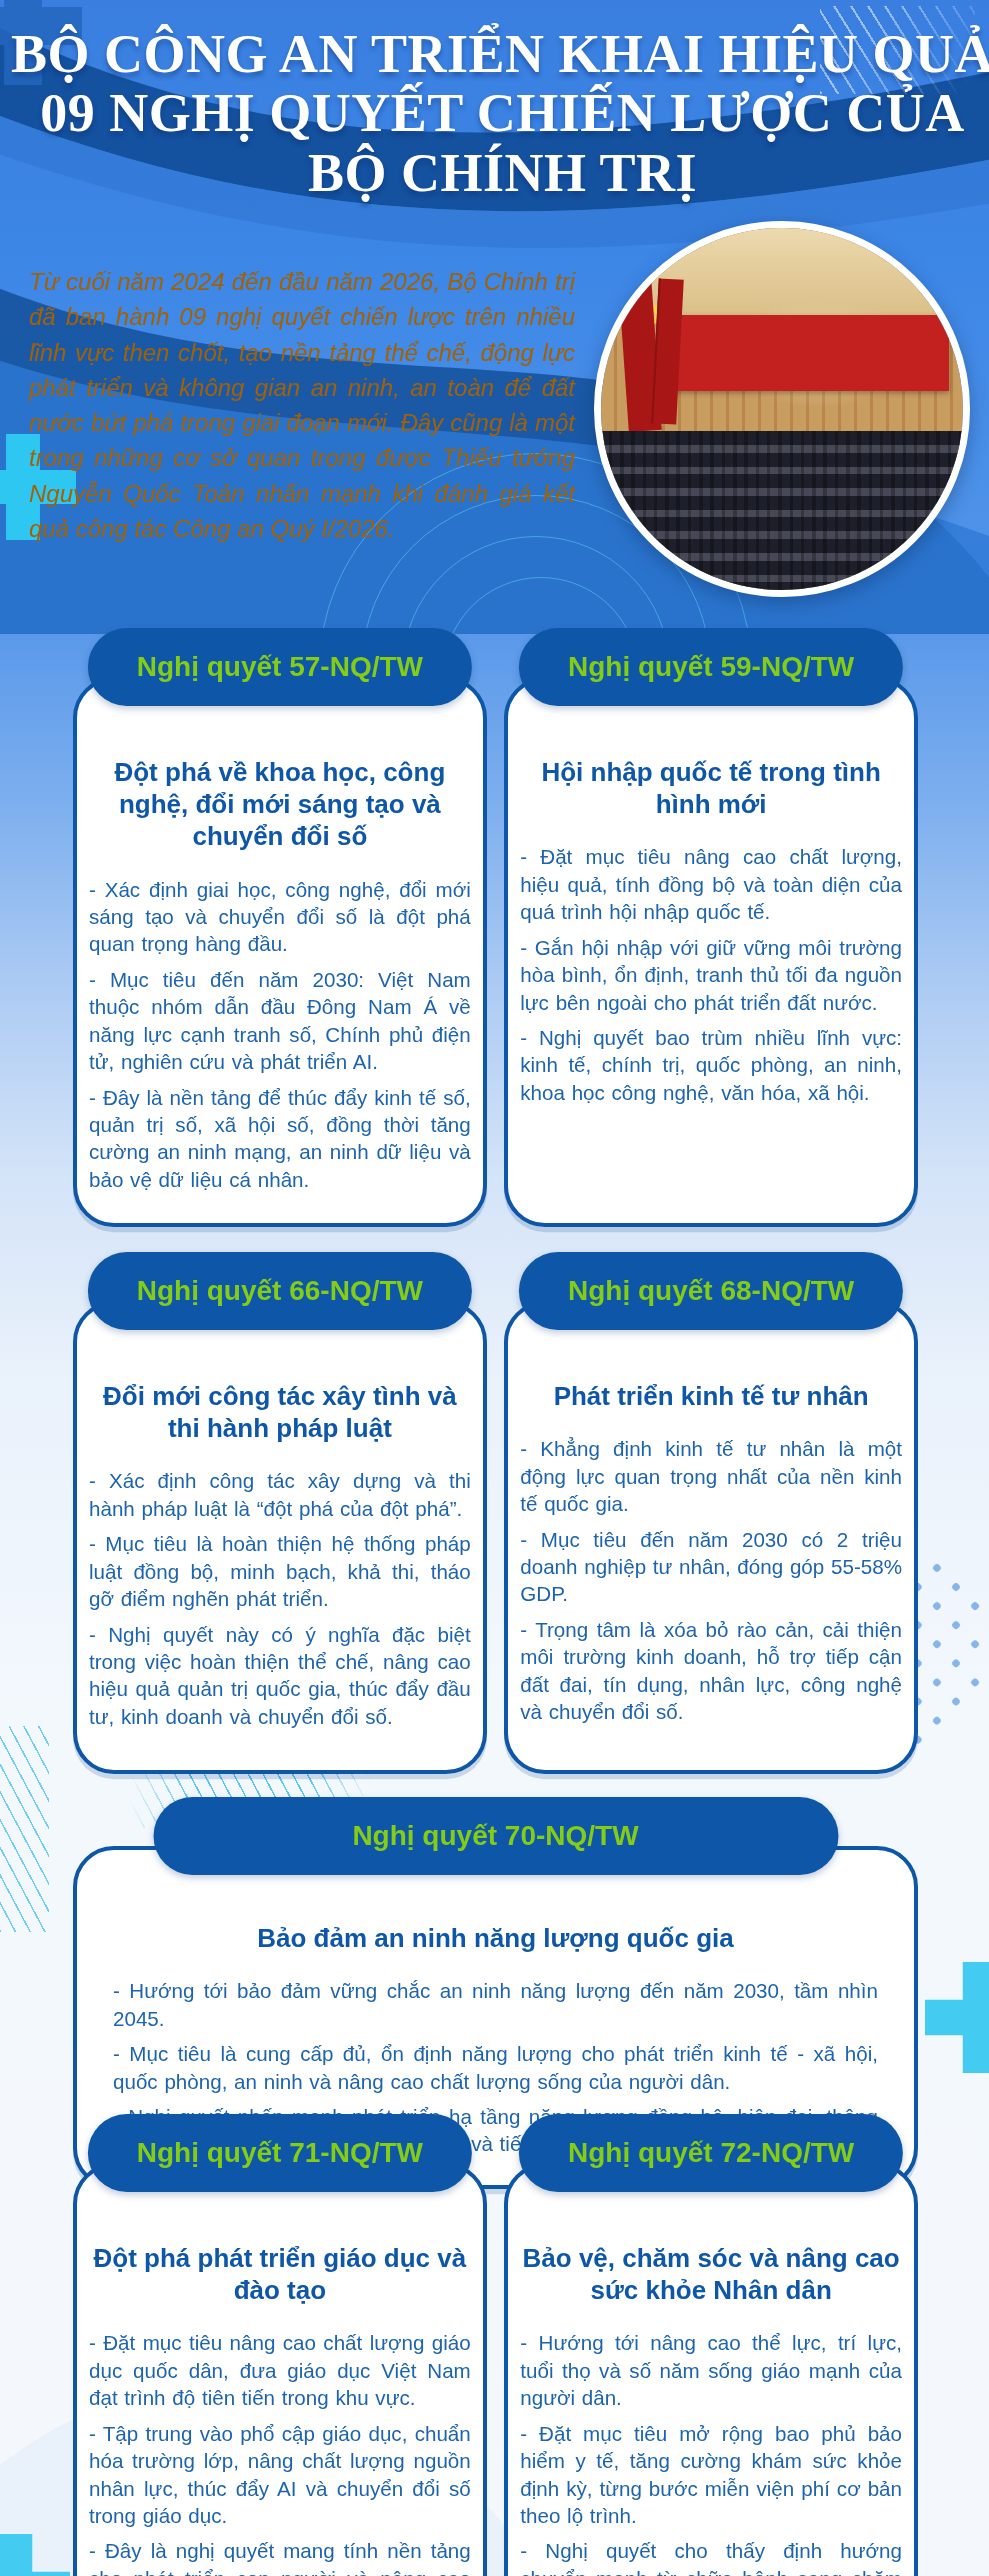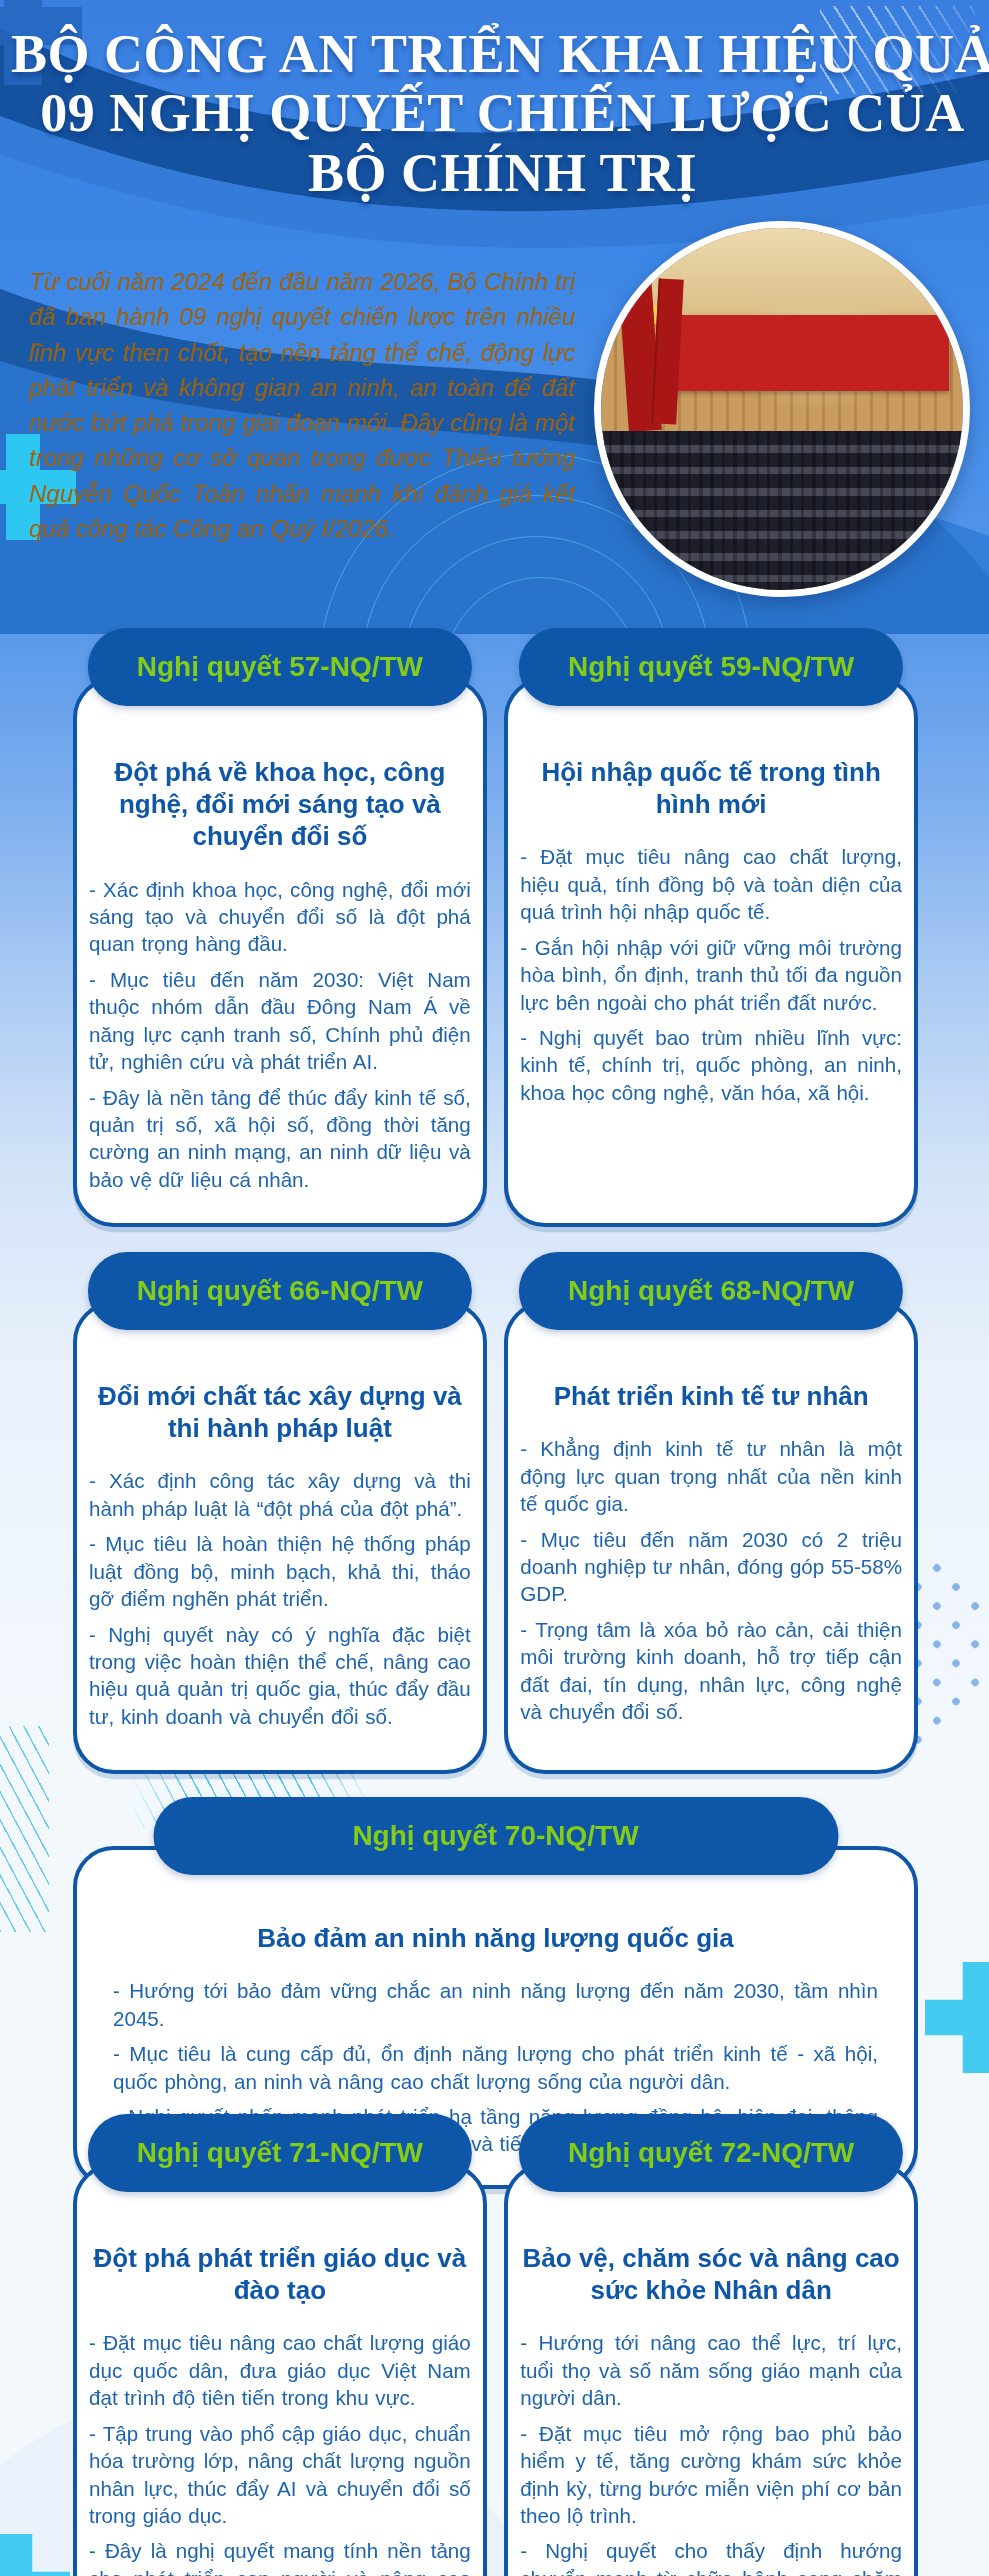--- a/index.html
+++ b/index.html
@@ -146,21 +146,21 @@
 </div>
 
 <div class="row row1 two r1">
     <div class="card">
     <div class="pill">
       <span>Nghị quyết 57-NQ/TW</span>
     </div>
     <div class="card-body">
       <h3 class="card-heading">Đột phá về khoa học, công nghệ, đổi mới sáng tạo và chuyển đổi số</h3>
       <div>
-          <p class="bullet">- Xác định khoa học, công nghệ, đổi mới sáng tạo và chuyển đổi số là đột phá quan trọng hàng đầu.</p>
+          <p class="bullet">- Xác định giai học, công nghệ, đổi mới sáng tạo và chuyển đổi số là đột phá quan trọng hàng đầu.</p>
           <p class="bullet">- Mục tiêu đến năm 2030: Việt Nam thuộc nhóm dẫn đầu Đông Nam Á về năng lực cạnh tranh số, Chính phủ điện tử, nghiên cứu và phát triển AI.</p>
           <p class="bullet">- Đây là nền tảng để thúc đẩy kinh tế số, quản trị số, xã hội số, đồng thời tăng cường an ninh mạng, an ninh dữ liệu và bảo vệ dữ liệu cá nhân.</p>
         </div>
     </div>
   </div>
     <div class="card">
     <div class="pill">
       <span>Nghị quyết 59-NQ/TW</span>
     </div>
     <div class="card-body">
@@ -172,21 +172,21 @@
         </div>
     </div>
   </div>
   </div>
 <div class="row row2 two r2">
     <div class="card">
     <div class="pill">
       <span>Nghị quyết 66-NQ/TW</span>
     </div>
     <div class="card-body">
-      <h3 class="card-heading">Đổi mới chất tác xây dựng và thi hành pháp luật</h3>
+      <h3 class="card-heading">Đổi mới công tác xây tình và thi hành pháp luật</h3>
       <div>
           <p class="bullet">- Xác định công tác xây dựng và thi hành pháp luật là “đột phá của đột phá”.</p>
           <p class="bullet">- Mục tiêu là hoàn thiện hệ thống pháp luật đồng bộ, minh bạch, khả thi, tháo gỡ điểm nghẽn phát triển.</p>
           <p class="bullet">- Nghị quyết này có ý nghĩa đặc biệt trong việc hoàn thiện thể chế, nâng cao hiệu quả quản trị quốc gia, thúc đẩy đầu tư, kinh doanh và chuyển đổi số.</p>
         </div>
     </div>
   </div>
     <div class="card">
     <div class="pill">
       <span>Nghị quyết 68-NQ/TW</span>

